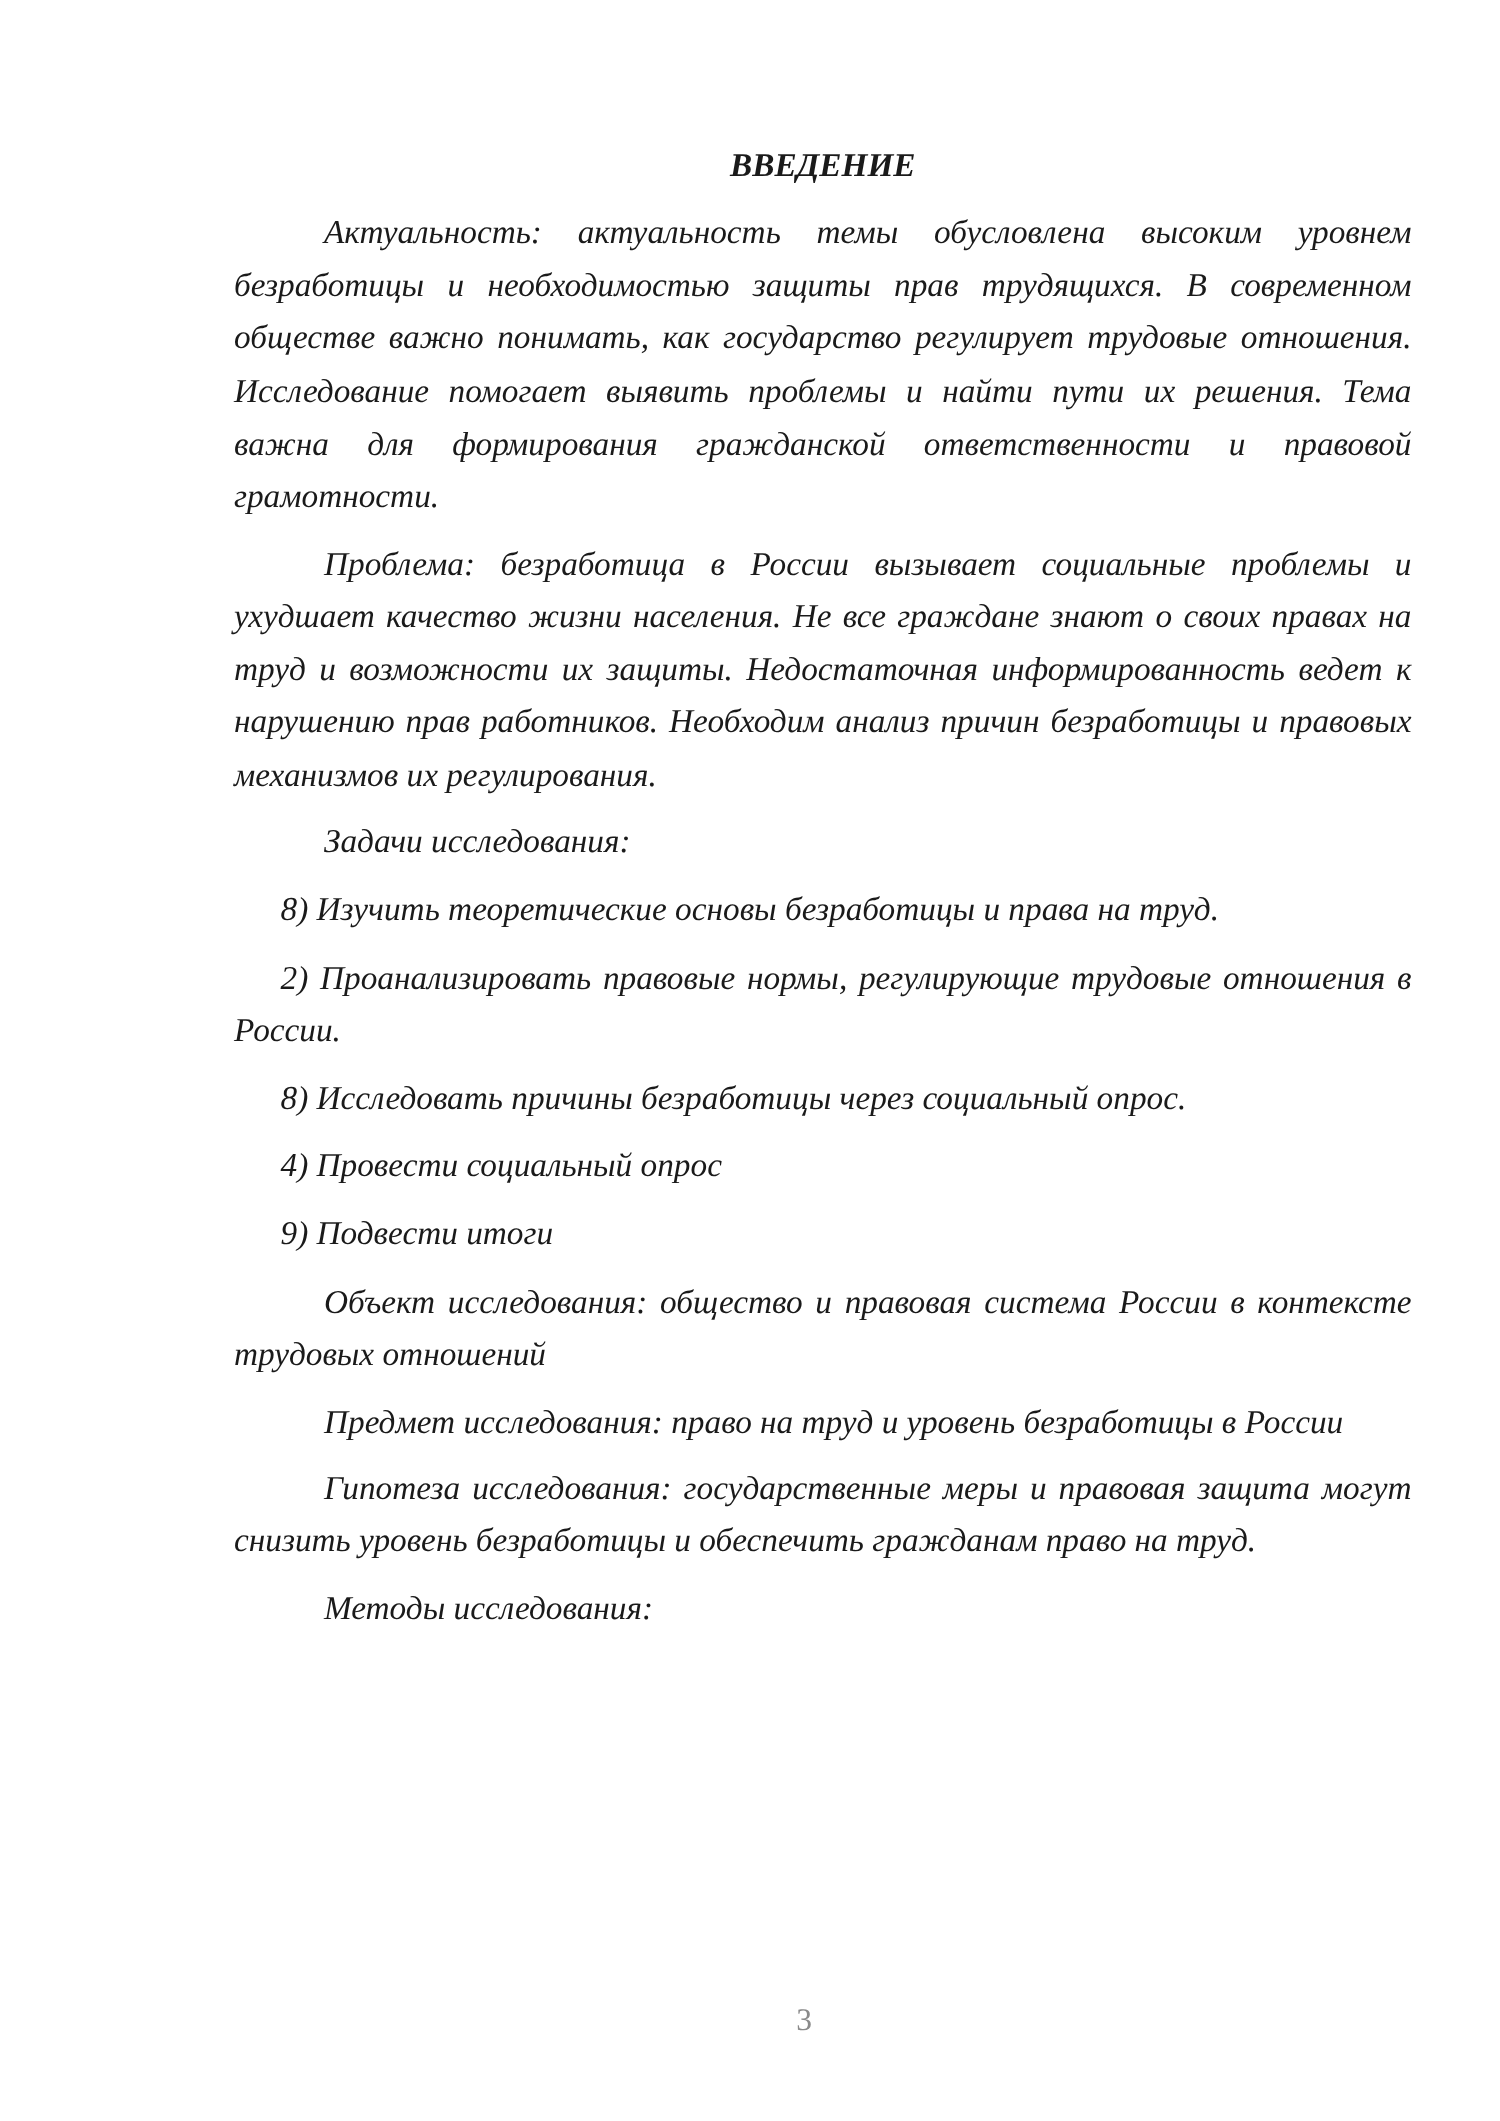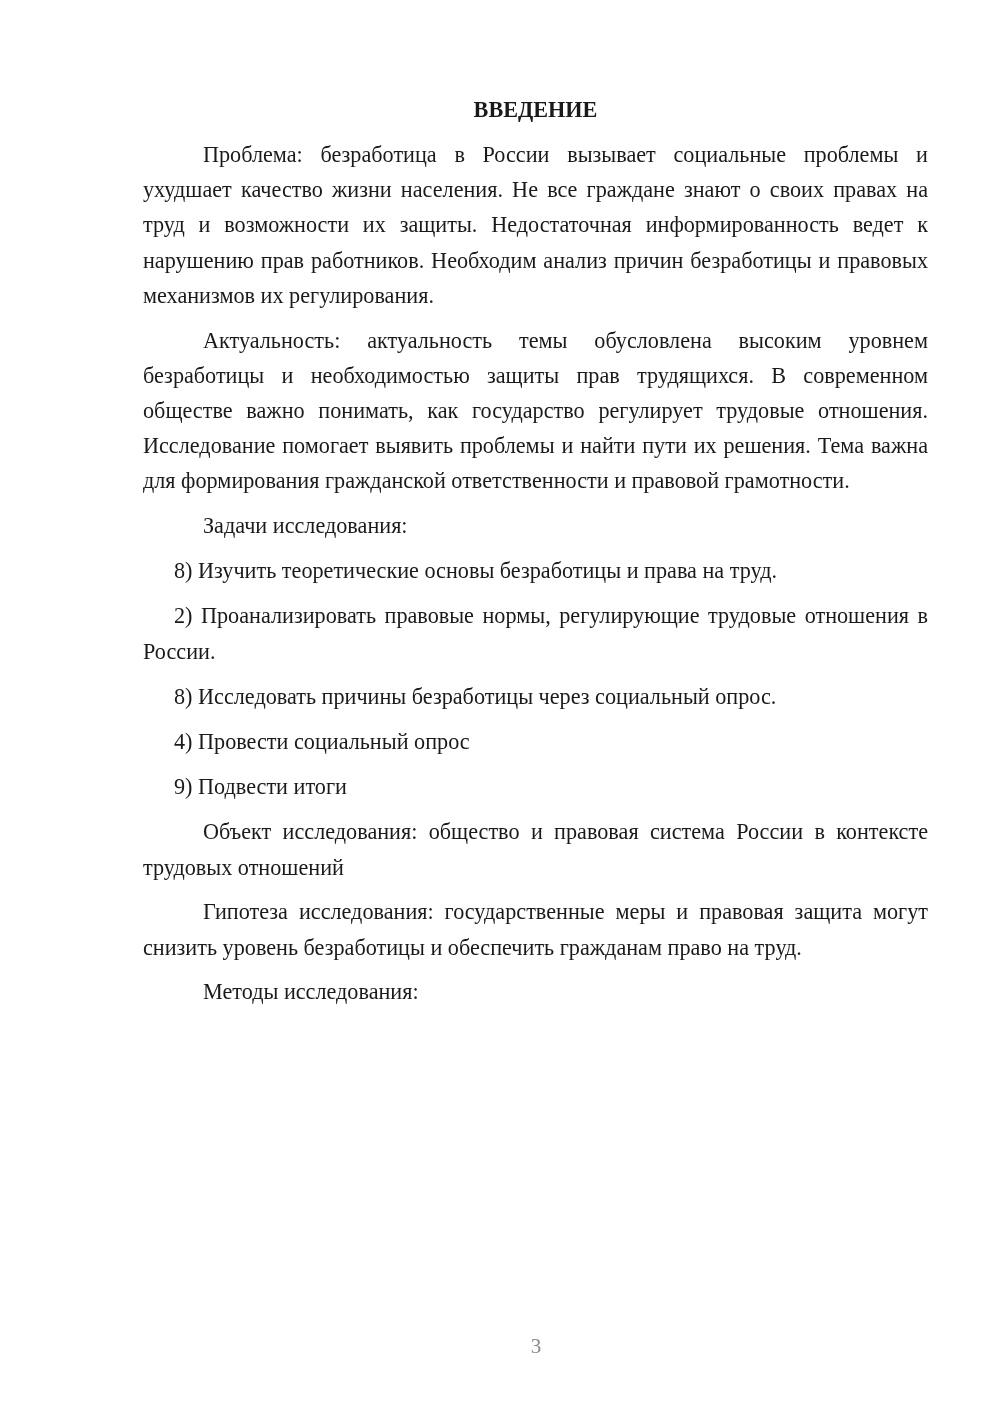--- a/index.html
+++ b/index.html
@@ -18,25 +18,26 @@
     .page {
       position: absolute;
       left: 0;
       top: 0;
       width: 1000px;
       height: 1414px;
       background: #ffffff;
     }
     .content {
       position: absolute;
-      left: 143px;
+      left: 156px;
       top: 92px;
       width: 785px;
       font-size: 22.2px;
       line-height: 35.2px;
+      font-style: italic;
     }
     .title {
       text-align: center;
       font-weight: bold;
       margin: 0 0 10px 0;
       line-height: 35px;
     }
     .para {
       text-align: justify;
       text-indent: 60px;
@@ -62,33 +63,34 @@
       color: #8a8a8a;
     }
   </style>
 </head>
 <body>
 
 <div class="page">
   <div class="content">
     <div class="title">ВВЕДЕНИЕ</div>
 
+    <p class="para">Актуальность: актуальность темы обусловлена высоким уровнем безработицы и необходимостью защиты прав трудящихся. В современном обществе важно понимать, как государство регулирует трудовые отношения. Исследование помогает выявить проблемы и найти пути их решения. Тема важна для формирования гражданской ответственности и правовой грамотности.</p>
     <p class="para">Проблема: безработица в России вызывает социальные проблемы и ухудшает качество жизни населения. Не все граждане знают о своих правах на труд и возможности их защиты. Недостаточная информированность ведет к нарушению прав работников. Необходим анализ причин безработицы и правовых механизмов их регулирования.</p>
-    <p class="para">Актуальность: актуальность темы обусловлена высоким уровнем безработицы и необходимостью защиты прав трудящихся. В современном обществе важно понимать, как государство регулирует трудовые отношения. Исследование помогает выявить проблемы и найти пути их решения. Тема важна для формирования гражданской ответственности и правовой грамотности.</p>
 
     <p class="heading-line">Задачи исследования:</p>
 
     <div>
       <p class="list-item">8) Изучить теоретические основы безработицы и права на труд.</p>
       <p class="list-item">2) Проанализировать правовые нормы, регулирующие трудовые отношения в России.</p>
       <p class="list-item">8) Исследовать причины безработицы через социальный опрос.</p>
       <p class="list-item">4) Провести социальный опрос</p>
       <p class="list-item">9) Подвести итоги</p>
     </div>
 
     <p class="para">Объект исследования: общество и правовая система России в контексте трудовых отношений</p>
+    <p class="para">Предмет исследования: право на труд и уровень безработицы в России</p>
     <p class="para">Гипотеза исследования: государственные меры и правовая защита могут снизить уровень безработицы и обеспечить гражданам право на труд.</p>
 
     <p class="heading-line">Методы исследования:</p>
   </div>
 
   <div class="page-number">3</div>
 </div>
 
 </body></html>

